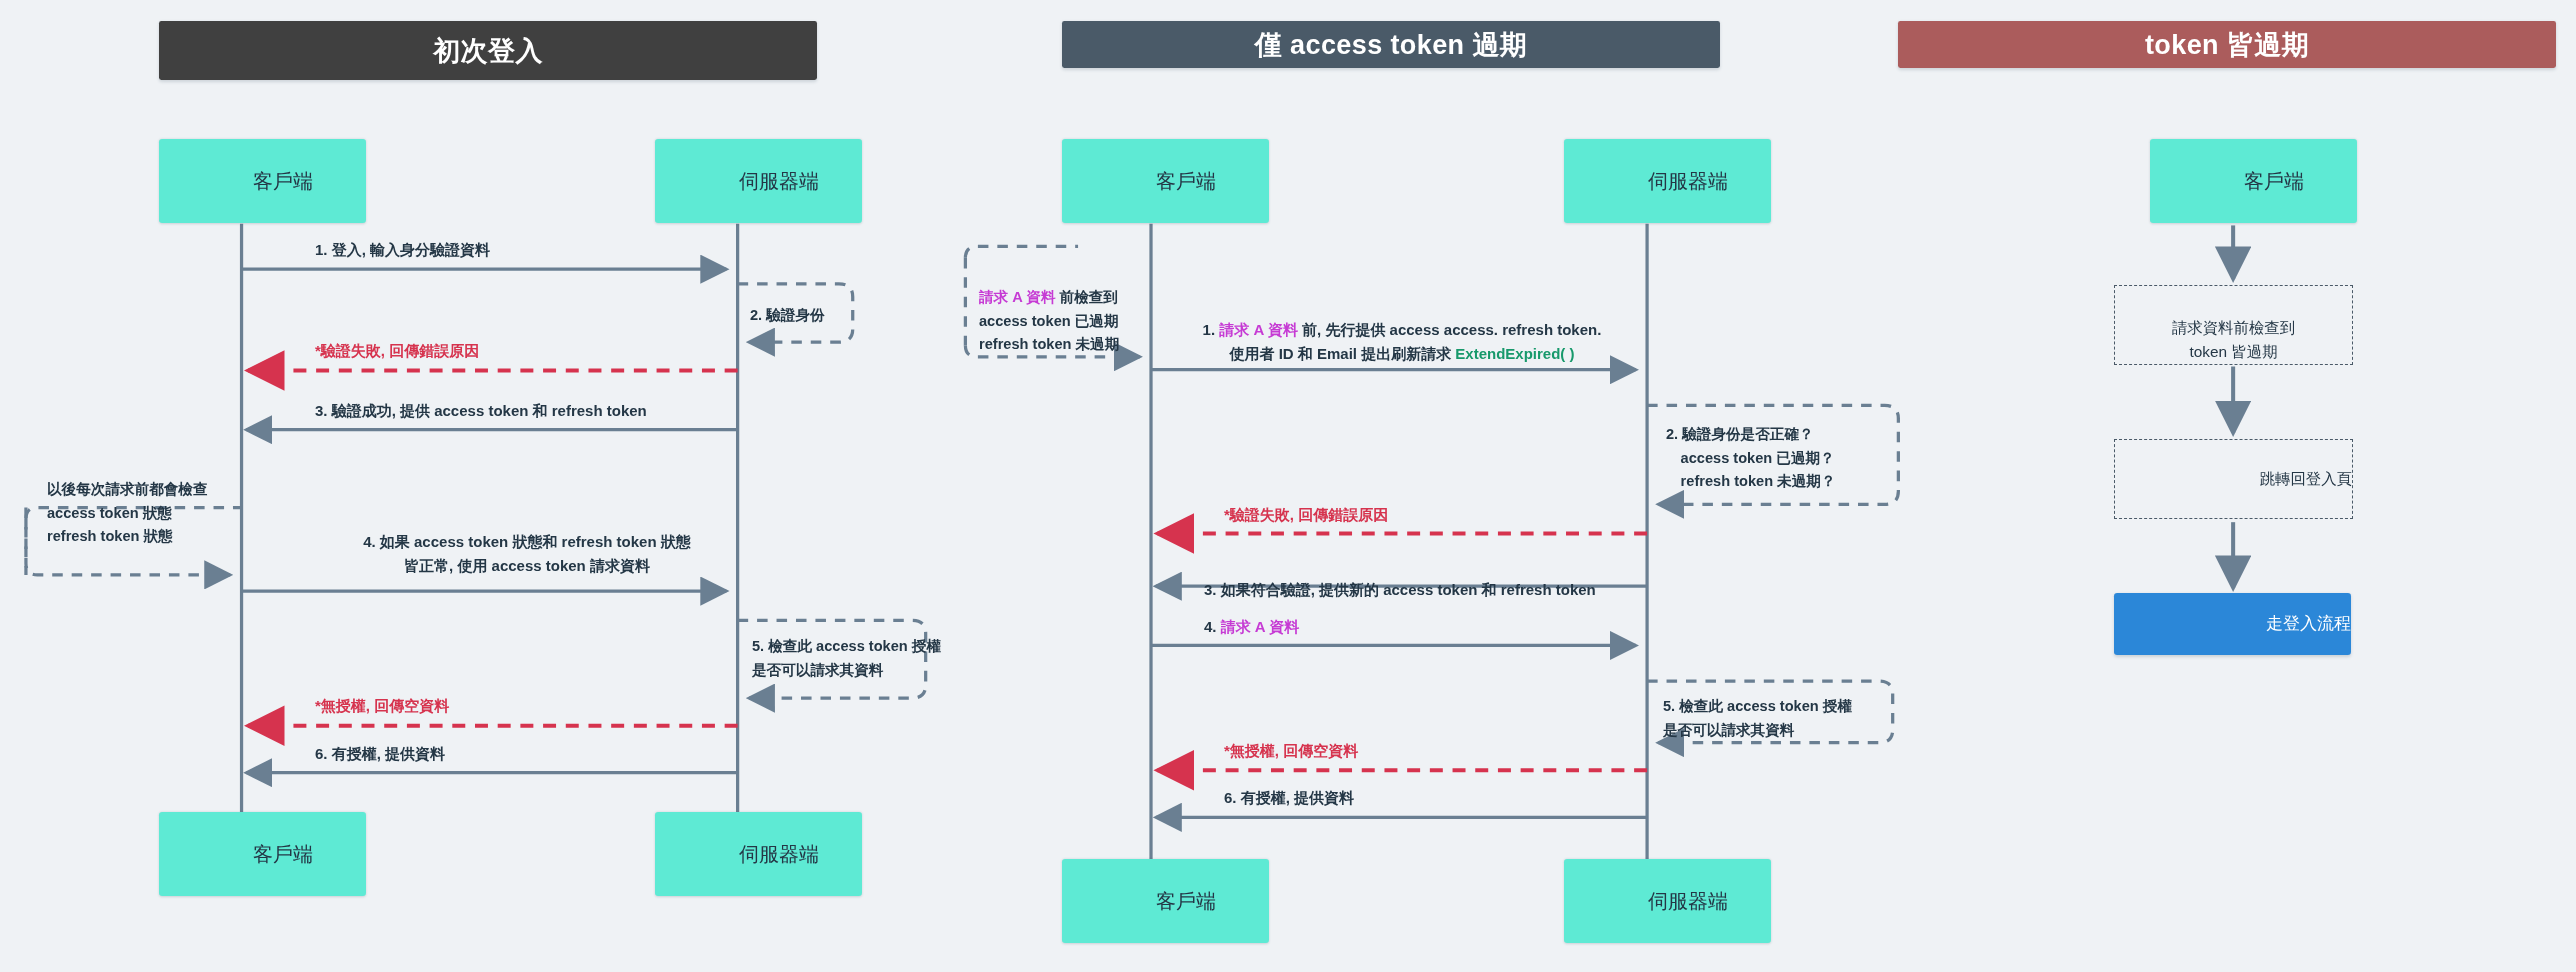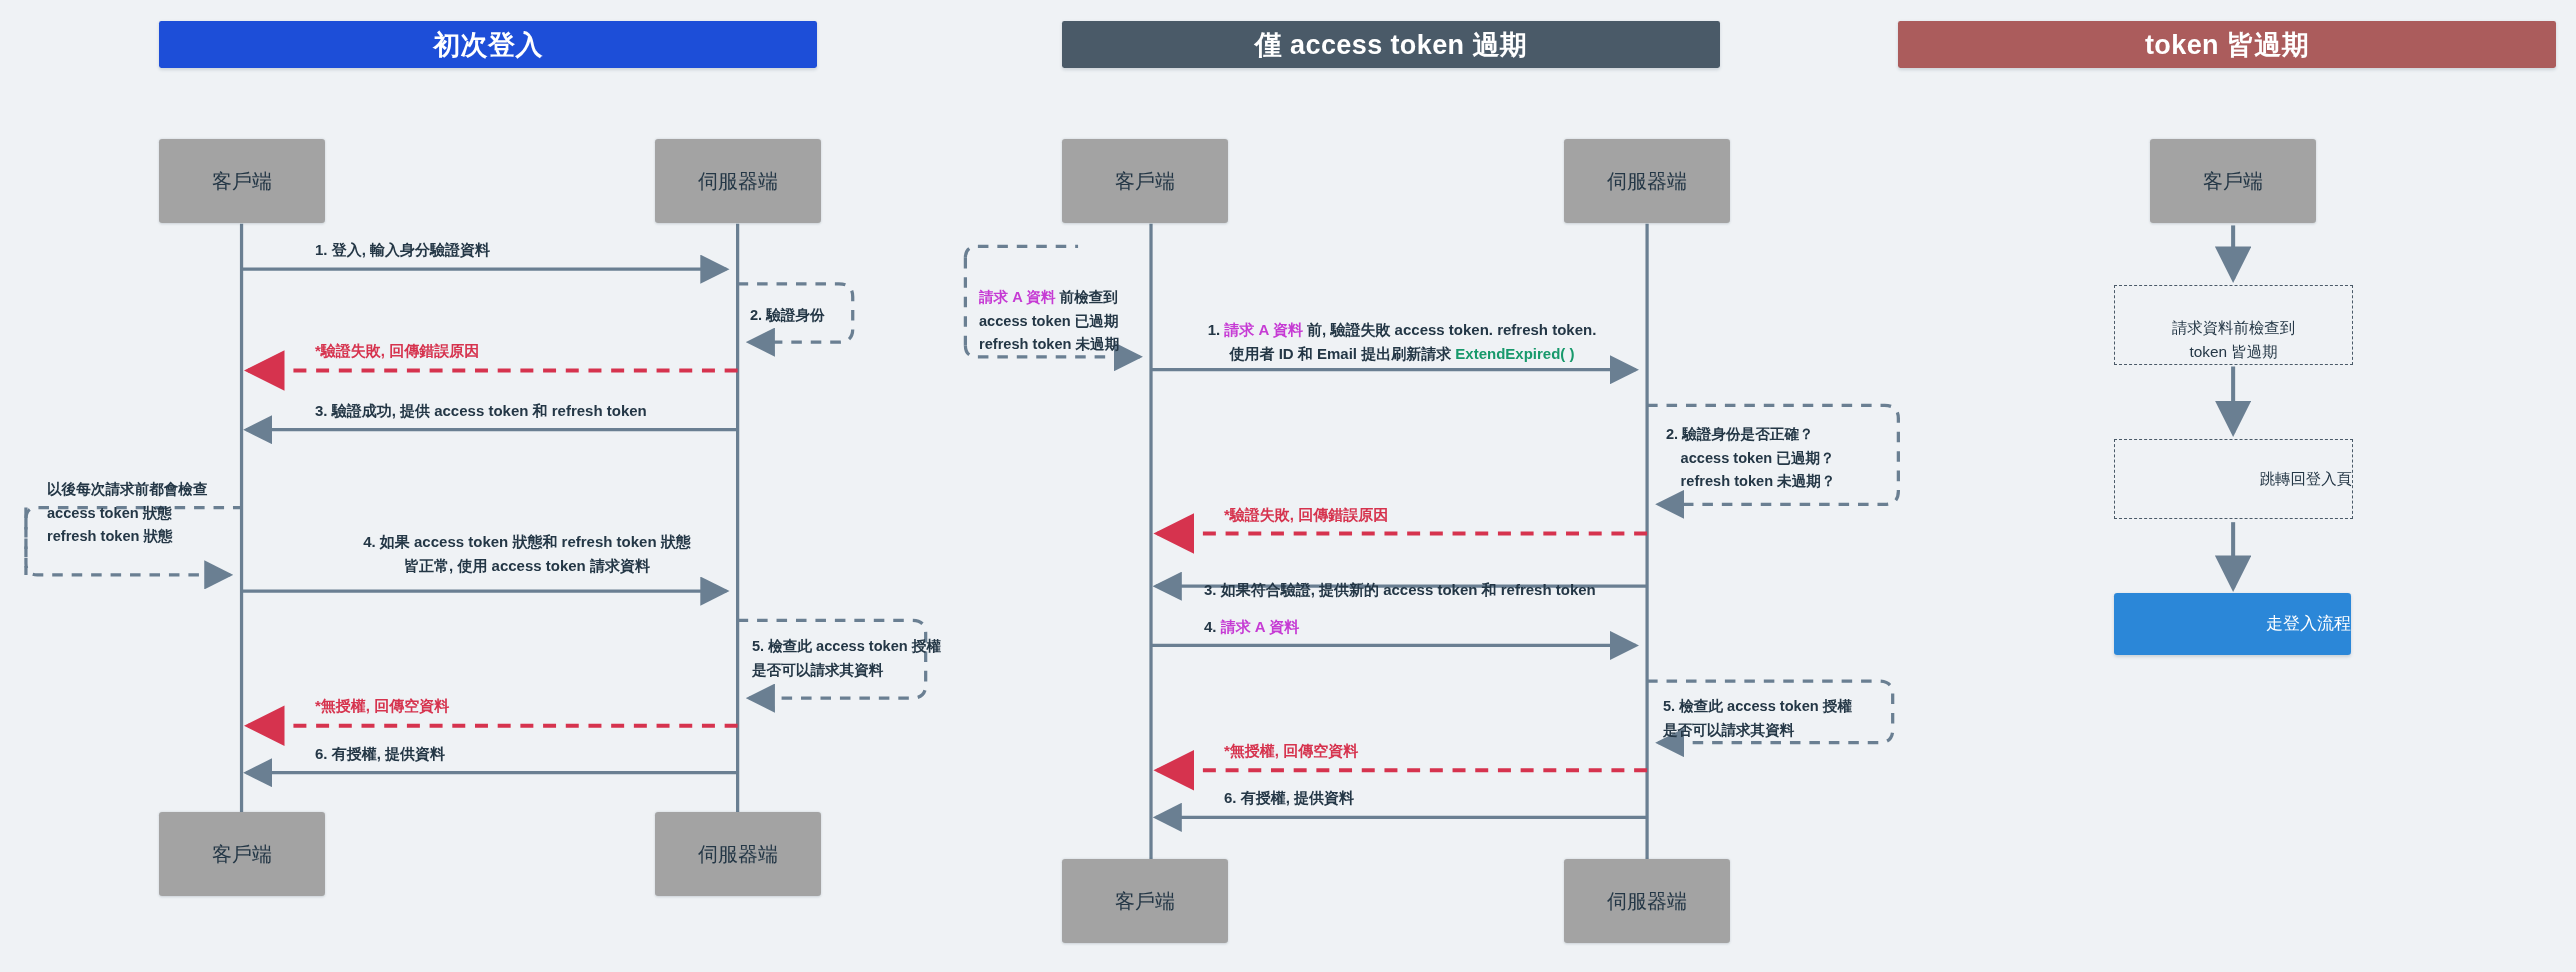--- a/index.html
+++ b/index.html
@@ -21,27 +21,28 @@
     box-shadow:0 1.6px 3.2px rgba(40,60,80,.16);
     color:#ffffff;
     font-weight:bold;
     font-size:27px;
     letter-spacing:0.4px;
   }
 
   
   .actor{
     position:absolute;
-    background:#a3a3a3;
+    background:#5eead4;
     border-radius:3.2px;
     box-shadow:0 0.8px 2.4px rgba(40,60,80,.18);
     display:flex;align-items:center;justify-content:center;
     font-size:20px;
     font-weight:normal;
     color:#243746;
+    padding-left:41px;
   }
 
   
   .fc-node{
     position:absolute;
     display:flex;align-items:center;justify-content:flex-end;
     text-align:center;
     font-size:15.4px;
     line-height:1.55;
     color:#243746;
@@ -144,21 +145,21 @@
 
     <line x1="2032" y1="950" x2="1428" y2="950" stroke="#d6334e" stroke-width="5" stroke-dasharray="16,12" marker-end="url(#ahR)"></line>
 
     <line x1="2032" y1="1008" x2="1426" y2="1008" stroke="#6a7f92" stroke-width="4" marker-end="url(#ahL)"></line>
 
     <line x1="2755" y1="278" x2="2755" y2="344" stroke="#6a7f92" stroke-width="5" marker-end="url(#ah)"></line>
     <line x1="2755" y1="452" x2="2755" y2="534" stroke="#6a7f92" stroke-width="5" marker-end="url(#ah)"></line>
     <line x1="2755" y1="644" x2="2755" y2="725" stroke="#6a7f92" stroke-width="5" marker-end="url(#ah)"></line>
   </svg>
 
-  <div class="title-bar" style="left:159px;top:21px;width:658px;height:47px;background:#1d4ed8;">
+  <div class="title-bar" style="left:159px;top:21px;width:658px;height:59px;background:#404040;">
     <span>初次登入</span>
   </div>
 
   <div class="actor" style="left:159px;top:139px;width:166px;height:84px;">
     <span>客戶端</span>
   </div>
   <div class="actor" style="left:655px;top:139px;width:166px;height:84px;">
     <span>伺服器端</span>
   </div>
   <div class="actor" style="left:159px;top:812px;width:166px;height:84px;">
@@ -228,21 +229,21 @@
   <div class="note-txt" style="left:979px;top:266px;margin-top:20px;">
     <div>
       <span class="hl-pink">請求 A 資料</span><span> 前檢查到</span>
     </div>
     <div>access token 已過期</div>
     <div>refresh token 未過期</div>
   </div>
 
   <div class="msg center" style="left:1159px;top:318px;width:486px;">
     <div>
-      <span>1. </span><span class="hl-pink">請求 A 資料</span><span> 前, 驗證失敗 access token. refresh token.</span>
+      <span>1. </span><span class="hl-pink">請求 A 資料</span><span> 前, 先行提供 access access. refresh token.</span>
     </div>
     <div>
       <span>使用者 ID 和 Email 提出刷新請求 </span><span class="hl-green">ExtendExpired( )</span>
     </div>
   </div>
 
   <div class="note-txt center" style="left:1666px;top:423px;">
     <div>2. 驗證身份是否正確？</div>
     <div style="padding-left:14.6px;">access token 已過期？</div>
     <div style="padding-left:14.6px;">refresh token 未過期？</div>

